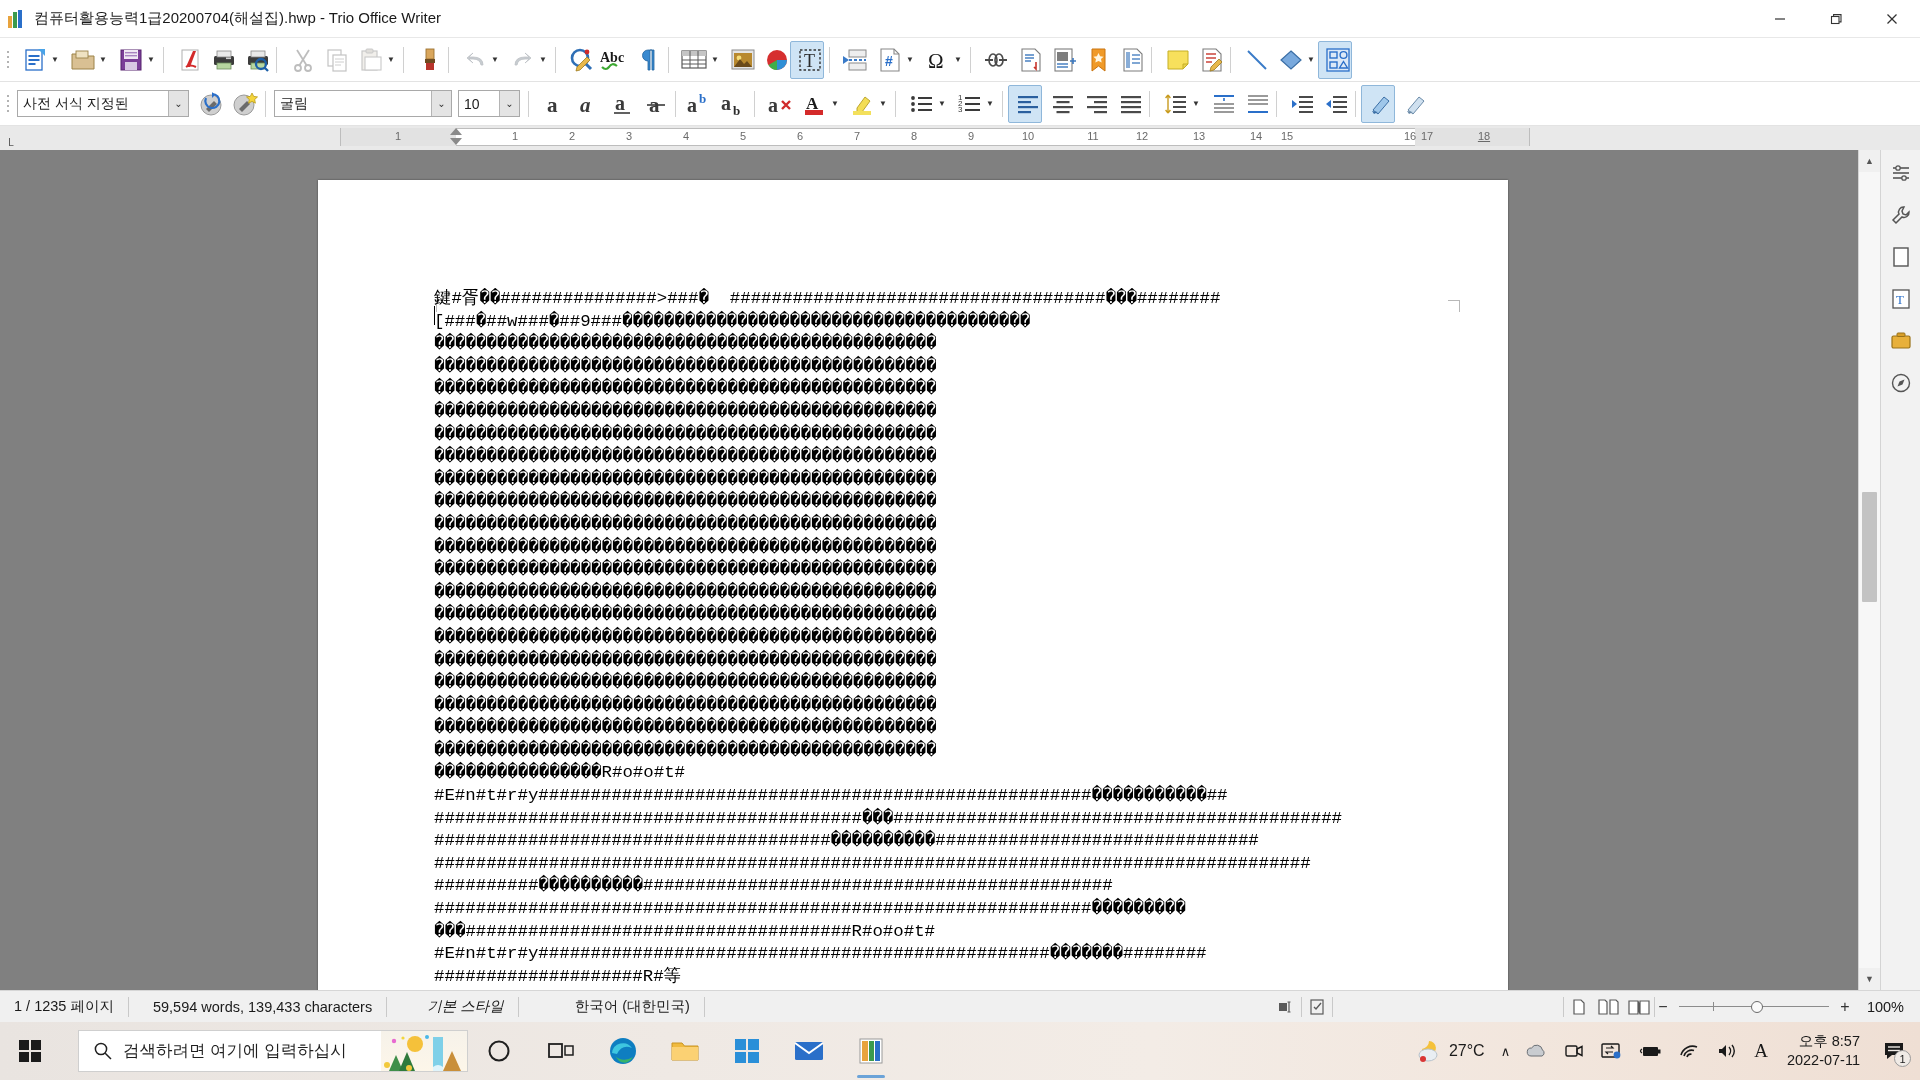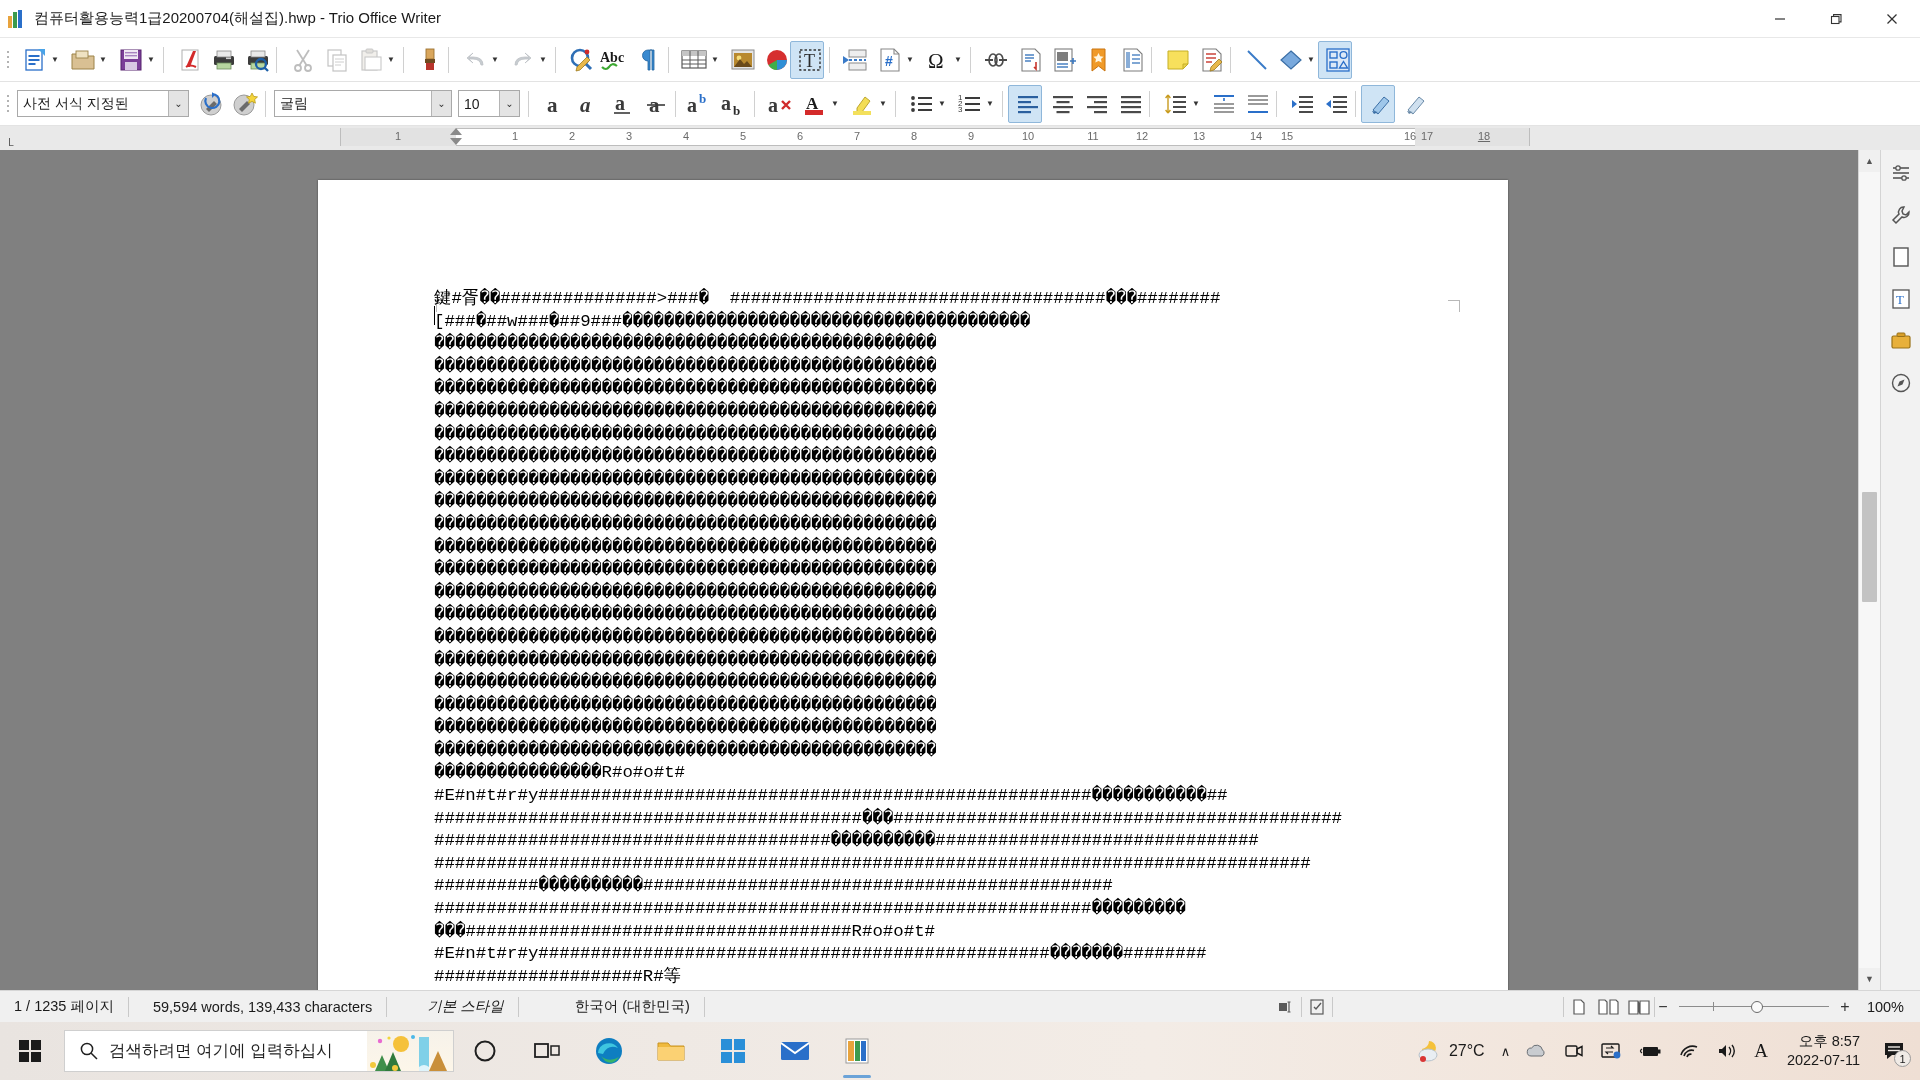--- a/index.html
+++ b/index.html
@@ -285,21 +285,21 @@
     display: flex; align-items: center; justify-content: center;
   }
   .winlogo { display: grid; grid-template-columns: 10px 10px; grid-template-rows: 10px 10px; gap: 2.5px; }
   .winlogo i { background: #1b1b1b; display: block; }
   .tb-search {
     width: 390px; height: 42px;
     background: #ffffff;
     border: 1px solid #cfcfcf;
     display: flex; align-items: center;
     position: relative; overflow: hidden;
-    margin-left: 4px;
+    margin-left: 18px;
   }
   .tb-search-text {
     font-size: 16.5px; color: #1f1f1f;
     margin-left: 10px; white-space: nowrap;
   }
   .tb-search-art {
     position: absolute; right: 0; top: 0; width: 86px; height: 100%;
     background: linear-gradient(180deg,#f6f2ea,#fdf6e9);
     overflow: hidden;
   }

